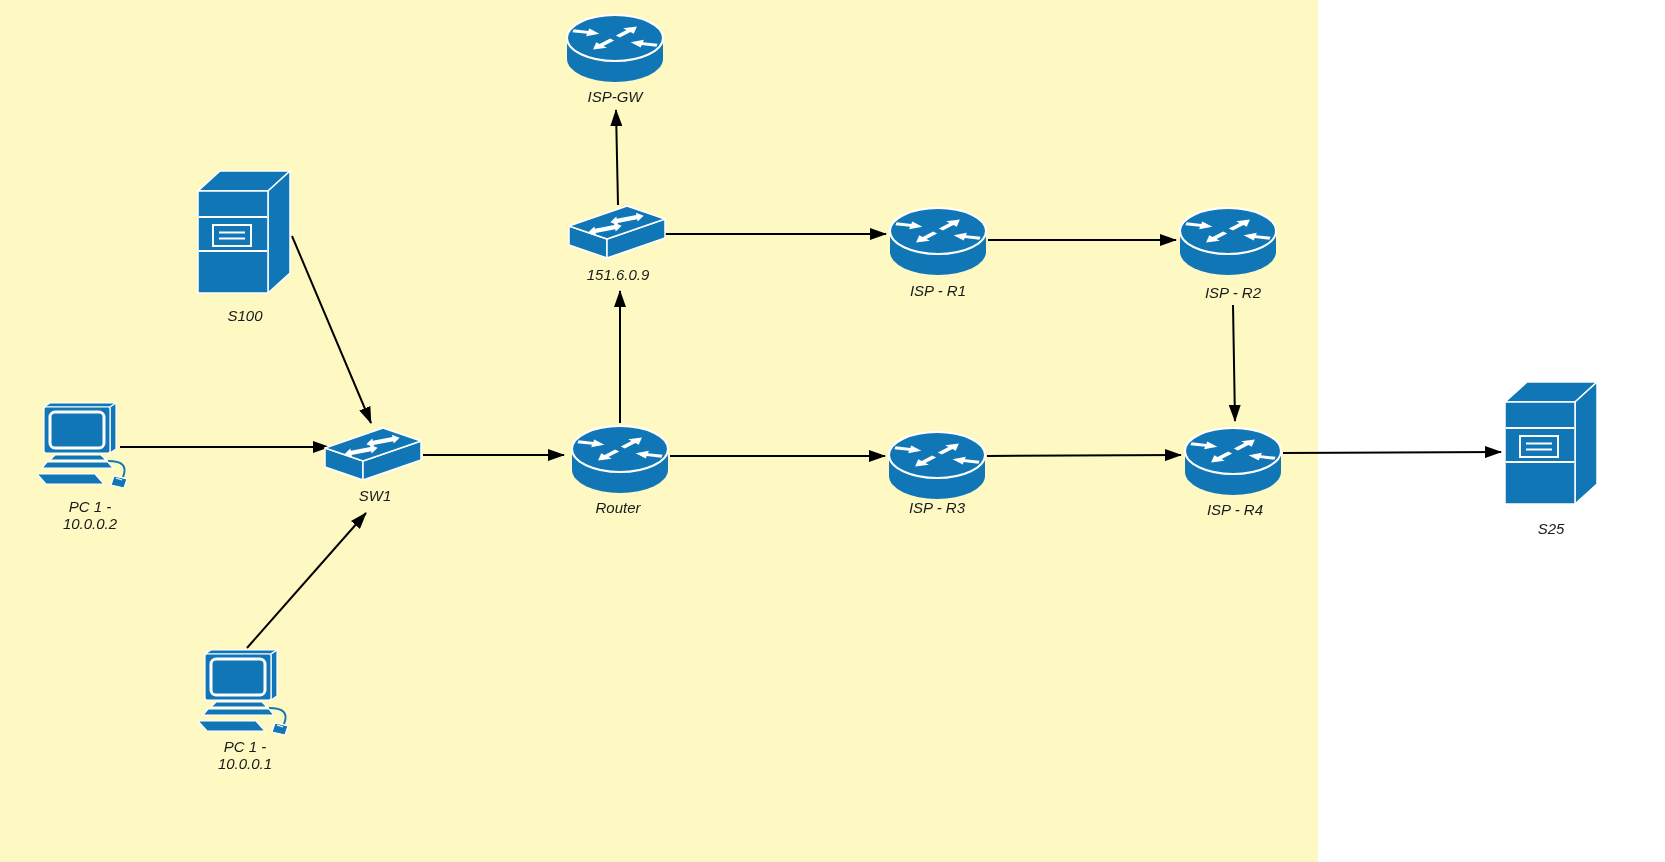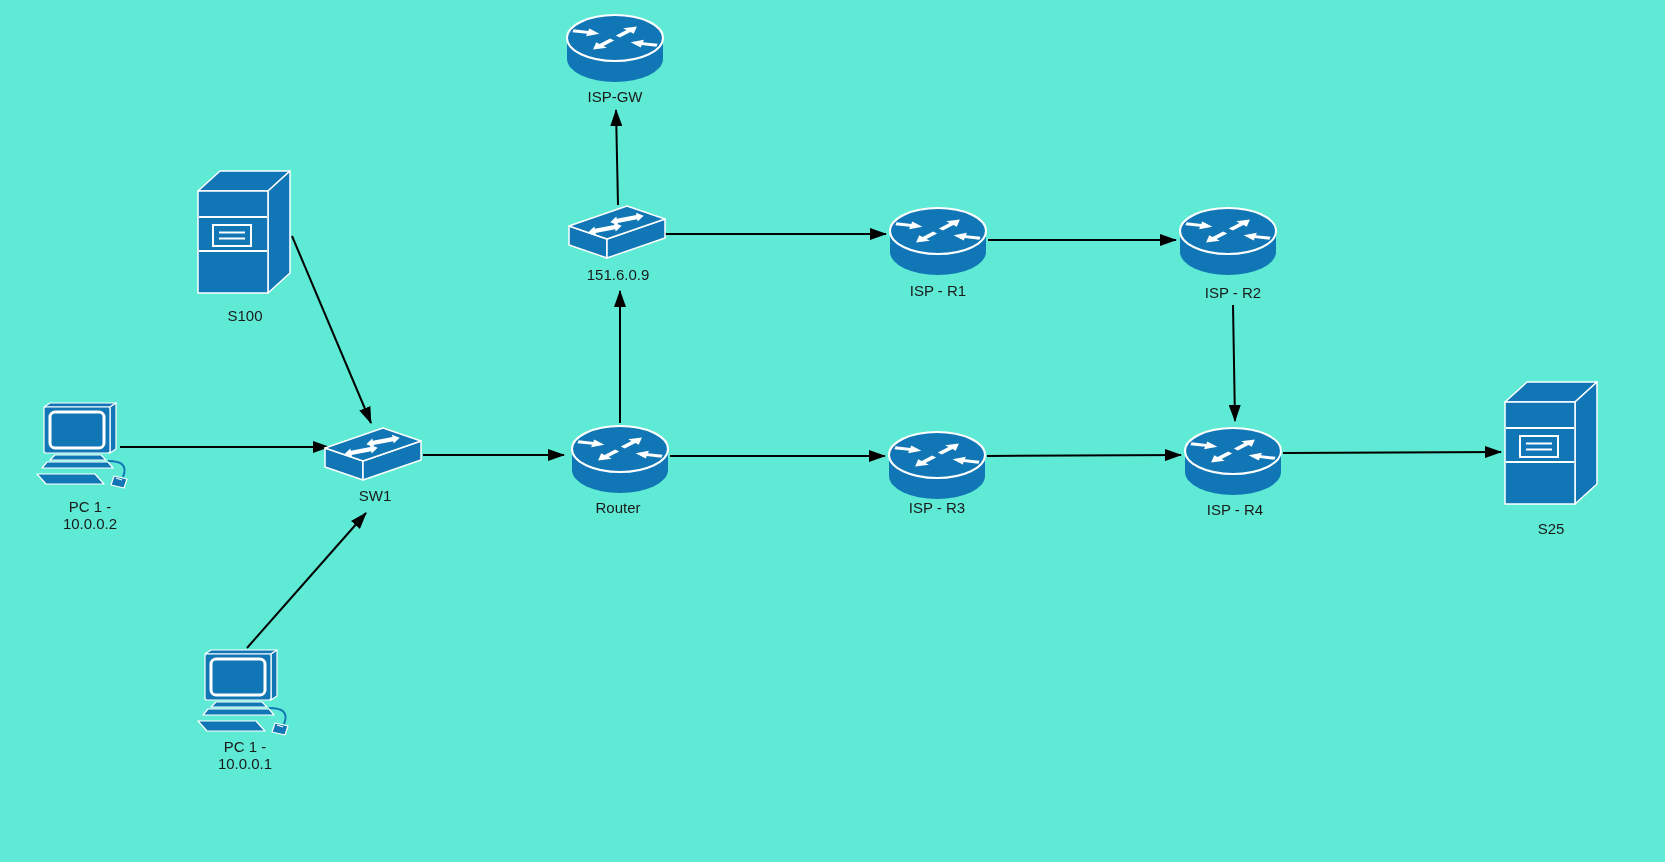--- a/index.html
+++ b/index.html
@@ -6,21 +6,21 @@
   #stage{position:relative;width:1665px;height:862px;background:#ffffff;
          font-family:"Liberation Sans",sans-serif;}
   svg{position:absolute;left:0;top:0;}
   .edge{fill:none;}
   .node-label{font-size:15px;text-anchor:middle;
               font-family:"Liberation Sans",sans-serif;}
 </style>
 </head>
 <body>
 
-<div id="stage" style="width: 1665px; height: 862px; background: #5eead4;">
+<div id="stage" style="width: 1318px; height: 862px; background: #fef9c3; font-style: italic;">
 <svg id="diagram" width="1665" height="862" viewBox="0 0 1665 862" xmlns="http://www.w3.org/2000/svg" style="color: rgb(17, 118, 181);">
   <defs>
     <marker id="arrowhead" markerWidth="18" markerHeight="12" refX="16" refY="6" orient="auto" markerUnits="userSpaceOnUse">
       <path id="arrowhead-path" d="M0,0 L17,6 L0,12 Z" fill="#000000"></path>
     </marker>
 
     <symbol id="sym-router" viewBox="0 0 100 72" overflow="visible">
       <path d="M2,26 L2,47 A48,23 0 0 0 98,47 L98,26 Z" fill="currentColor"></path>
       <ellipse cx="50" cy="26" rx="48" ry="23" fill="currentColor" stroke="#ffffff" stroke-width="2"></ellipse>
       <g fill="#ffffff" transform="translate(50,26) scale(1,0.52)">

